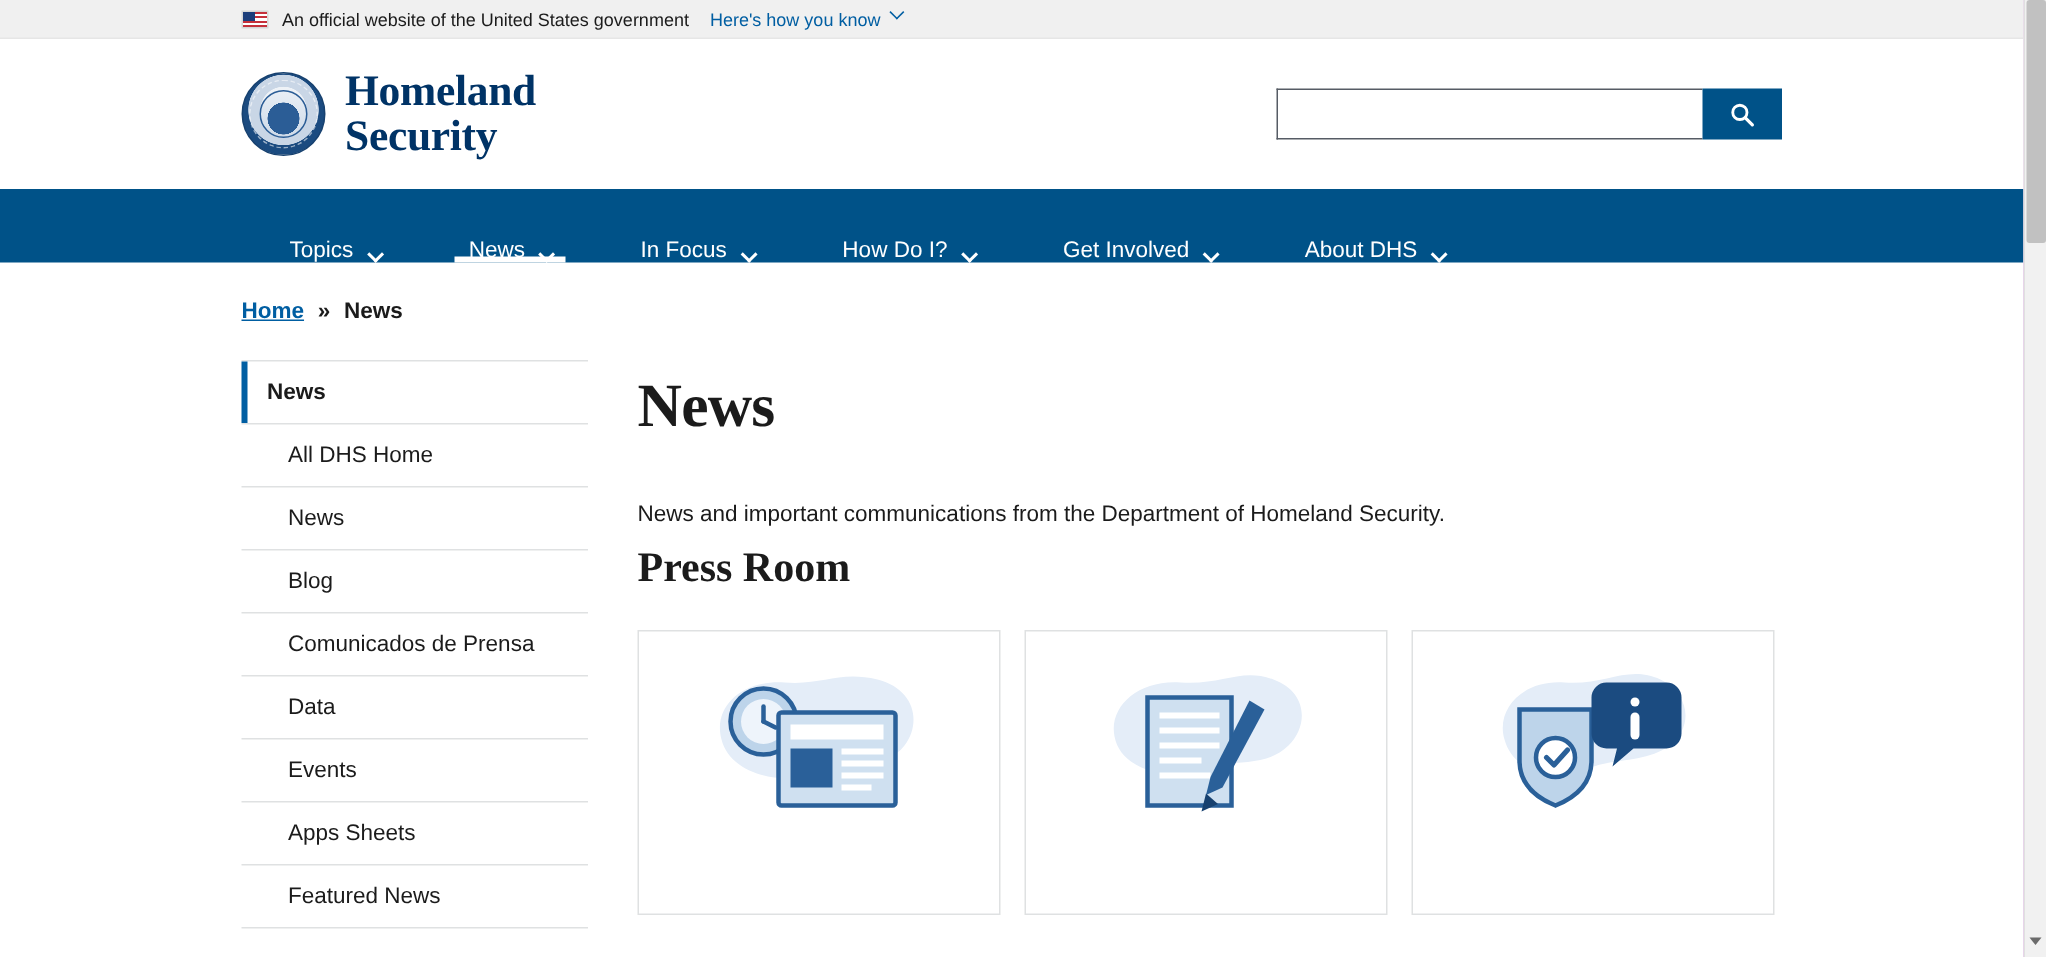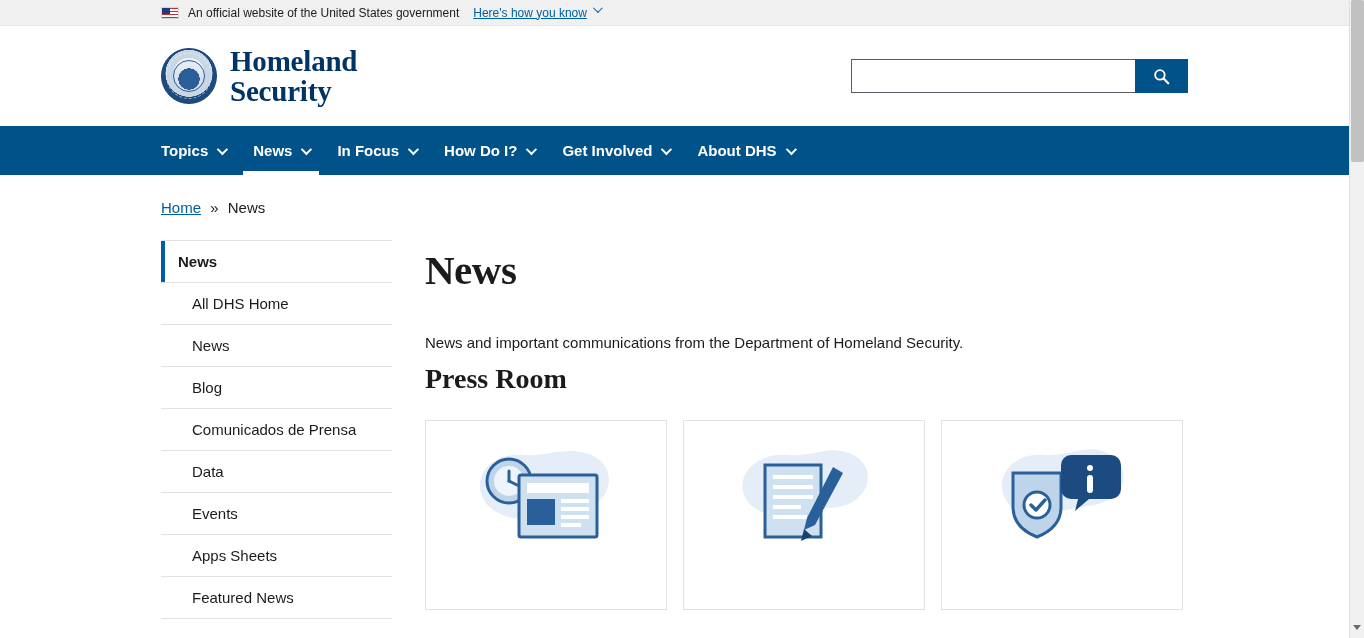--- a/index.html
+++ b/index.html
@@ -59,21 +59,20 @@
     position: absolute;
     left: 0; top: 0;
     width: 8px; height: 6.5px;
     background: #1b3d7a;
   }
   .banner-text { font-size: 12px; }
   .banner-link {
     margin-left: 14px;
     font-size: 12px;
     color: #005ea2;
-    text-decoration: underline;
     cursor: pointer;
     display: inline-flex;
     align-items: flex-start;
   }
   .banner-link .chev { margin-left: 6px; }
   .chev {
     display: inline-block;
     width: 7px; height: 7px;
     border-right: 1.6px solid currentColor;
     border-bottom: 1.6px solid currentColor;
@@ -161,45 +160,47 @@
   
   .navbar {
     background: #005288;
     height: 49px;
     display: flex;
     align-items: stretch;
     padding: 0 161px;
   }
   .nav-item {
     display: flex;
-    align-items: center;
+    align-items: flex-end;
     gap: 9px;
     color: #fff;
     font-size: 15px;
-    font-weight: bold;
+    font-weight: normal;
     padding: 0 14px;
     cursor: pointer;
     position: relative;
     white-space: nowrap;
+    margin-left: 32px;
   }
   .nav-item:first-child { padding-left: 0; }
   .nav-item.active::after {
     content: "";
     position: absolute;
     left: 4px; right: 4px; bottom: 0;
     height: 4px;
     background: #fff;
   }
   .nav-item .chev { width: 8px; height: 8px; border-width: 2px; }
 
   
   .breadcrumb {
     padding: 24px 161px 0 161px;
     font-size: 15px;
     color: #1b1b1b;
+    font-weight: bold;
   }
   .breadcrumb a {
     color: #005ea2;
     text-decoration: underline;
     cursor: pointer;
   }
   .breadcrumb .sep { margin: 0 5px; color: #1b1b1b; }
 
   
   .content-wrap {

